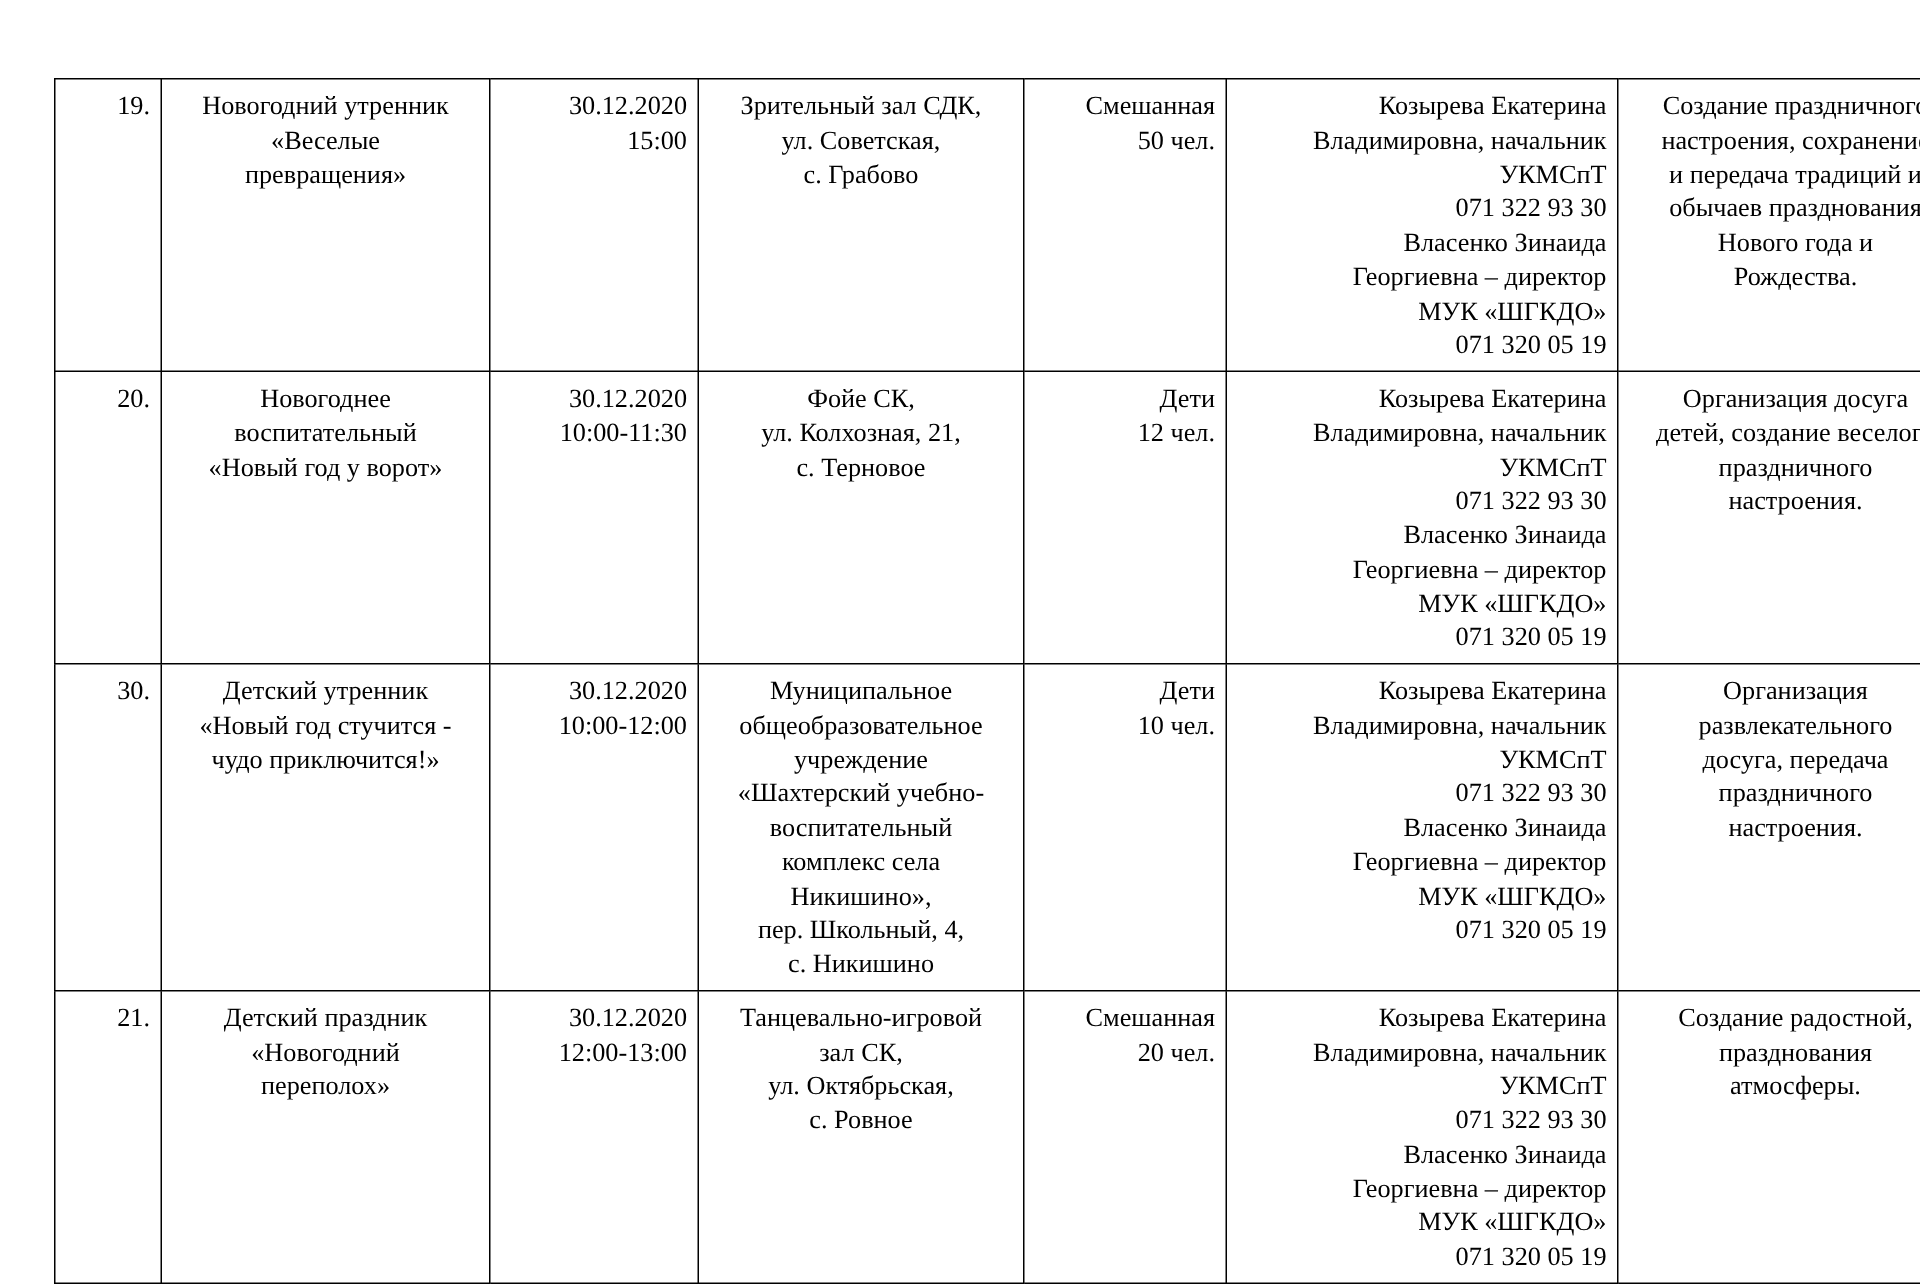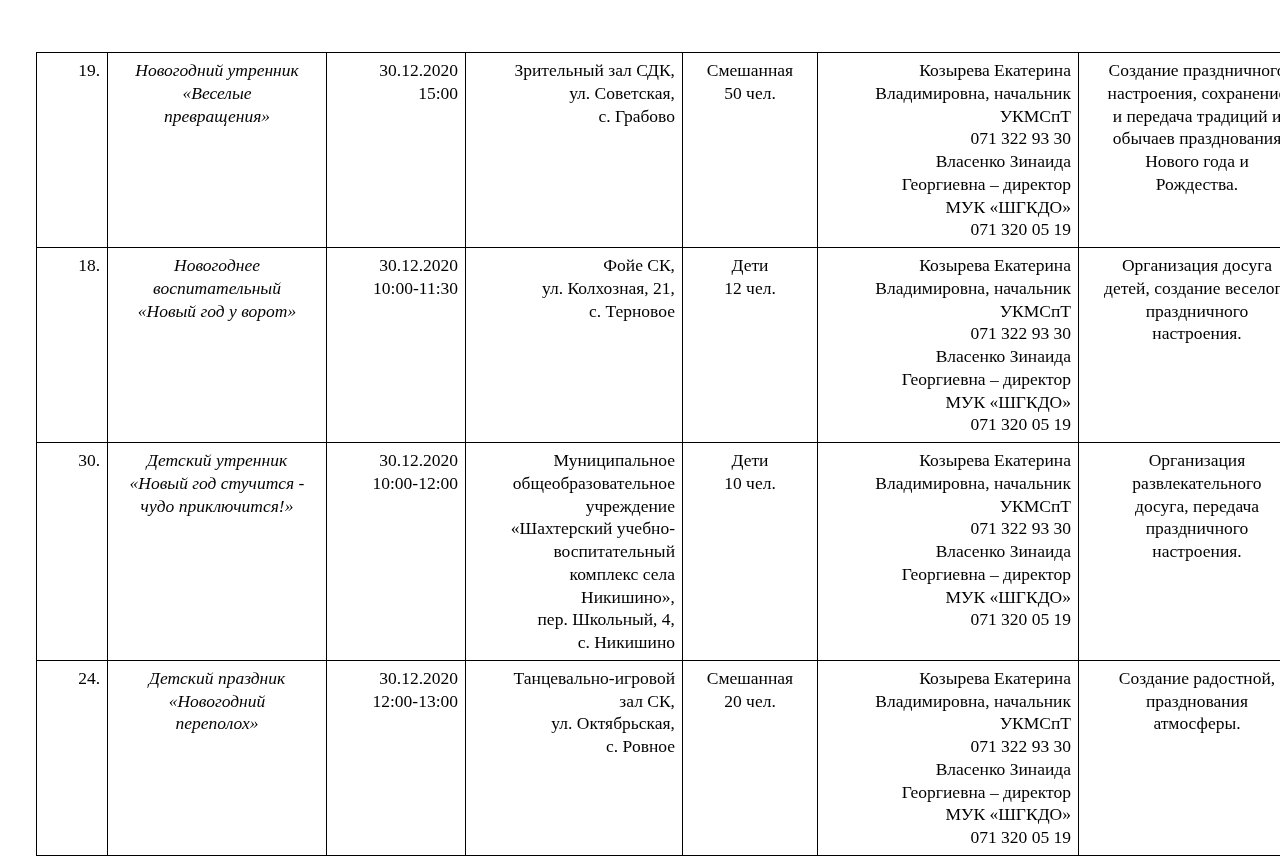--- a/index.html
+++ b/index.html
@@ -26,24 +26,24 @@
     width: 1208px;
     font-size: 17.5px;
     line-height: 1.30;
   }
   table.schedule td {
     border: 1.6px solid #000000;
     vertical-align: top;
     padding: 6px 7px 6px 7px;
   }
   .col-num   { width: 56px;  text-align: right; padding-right: 10px; }
-  .col-name  { width: 204px; text-align: center; font-style: italic; }
+  .col-name  { width: 204px; text-align: center; }
   .col-date  { width: 124px; text-align: right; }
-  .col-place { width: 202px; text-align: right; }
-  .col-aud   { width: 120px; text-align: center; }
+  .col-place { width: 202px; text-align: center; }
+  .col-aud   { width: 120px; text-align: right; }
   .col-resp  { width: 246px; text-align: right; }
   .col-goal  { width: 222px; text-align: center; }
   .cell-text { white-space: pre-line; }
 </style>
 </head>
 <body>
 
 <div class="page">
   <table class="schedule">
     <tbody>
@@ -70,21 +70,21 @@
 071 320 05 19</span></td>
         <td class="col-goal"><span class="cell-text">Создание праздничного
 настроения, сохранение
 и передача традиций и
 обычаев празднования
 Нового года и
 Рождества.</span></td>
       </tr>
 
       <tr>
-        <td class="col-num"><span class="cell-text">18.</span></td>
+        <td class="col-num"><span class="cell-text">20.</span></td>
         <td class="col-name"><span class="cell-text">Новогоднее
 воспитательный
 «Новый год у ворот»</span></td>
         <td class="col-date"><span class="cell-text">30.12.2020
 10:00-11:30</span></td>
         <td class="col-place"><span class="cell-text">Фойе СК,
 ул. Колхозная, 21,
 с. Терновое</span></td>
         <td class="col-aud"><span class="cell-text">Дети
 12 чел.</span></td>
@@ -129,21 +129,21 @@
 МУК «ШГКДО»
 071 320 05 19</span></td>
         <td class="col-goal"><span class="cell-text">Организация
 развлекательного
 досуга, передача
 праздничного
 настроения.</span></td>
       </tr>
 
       <tr>
-        <td class="col-num"><span class="cell-text">24.</span></td>
+        <td class="col-num"><span class="cell-text">21.</span></td>
         <td class="col-name"><span class="cell-text">Детский праздник
 «Новогодний
 переполох»</span></td>
         <td class="col-date"><span class="cell-text">30.12.2020
 12:00-13:00</span></td>
         <td class="col-place"><span class="cell-text">Танцевально-игровой
 зал СК,
 ул. Октябрьская,
 с. Ровное</span></td>
         <td class="col-aud"><span class="cell-text">Смешанная

